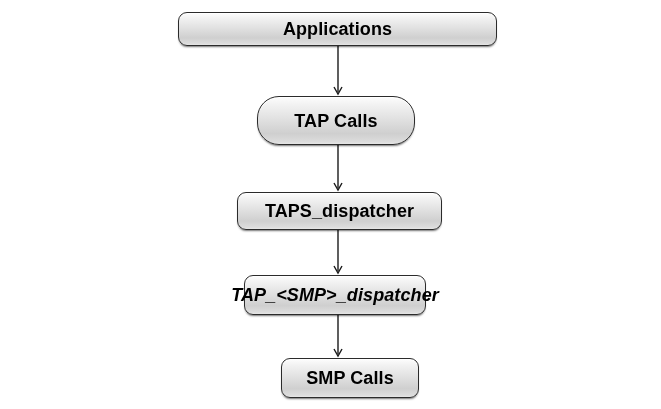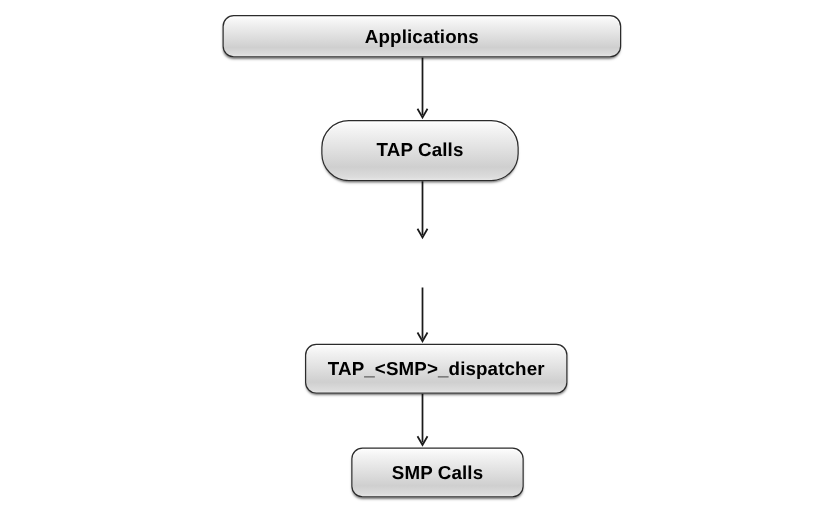--- a/index.html
+++ b/index.html
@@ -35,30 +35,30 @@
                 #dedede 52%,
                 #cfcfcf 78%,
                 #dcdcdc 95%,
                 #e6e6e6 100%);
     box-shadow: 0 2px 2px -1px rgba(0,0,0,0.55),
                 inset 0 1px 0 rgba(255,255,255,0.85);
   }
   .node .label {
     color: #000000;
     font-weight: bold;
-    font-size: 15px;
+    font-size: 18px;
     line-height: 1;
     letter-spacing: 0.1px;
     white-space: nowrap;
   }
 
   .node-applications        { left: 178px; top: 12px;  width: 319px; height: 34px; }
   .node-tap-calls           { left: 257px; top: 96px;  width: 158px; height: 49px; border-radius: 22px; }
   .node-taps-dispatcher     { left: 237px; top: 192px; width: 205px; height: 38px; }
-  .node-tap-smp-dispatcher  { left: 244px; top: 275px; width: 210px; height: 40px; }
+  .node-tap-smp-dispatcher  { left: 244px; top: 275px; width: 182px; height: 40px; font-style: italic; }
   .node-smp-calls           { left: 281px; top: 358px; width: 138px; height: 40px; }
 
   
   .connector {
     position: absolute;
     left: 0;
     top: 0;
     width: 661px;
     height: 409px;
     pointer-events: none;
@@ -93,20 +93,23 @@
   </svg>
 
   <div class="node node-applications">
     <span class="label">Applications</span>
   </div>
 
   <div class="node node-tap-calls">
     <span class="label">TAP Calls</span>
   </div>
 
+  <div class="node node-taps-dispatcher">
+    <span class="label">TAPS_dispatcher</span>
+  </div>
 
   <div class="node node-tap-smp-dispatcher">
     <span class="label">TAP_&lt;SMP&gt;_dispatcher</span>
   </div>
 
   <div class="node node-smp-calls">
     <span class="label">SMP Calls</span>
   </div>
 
 </div>

